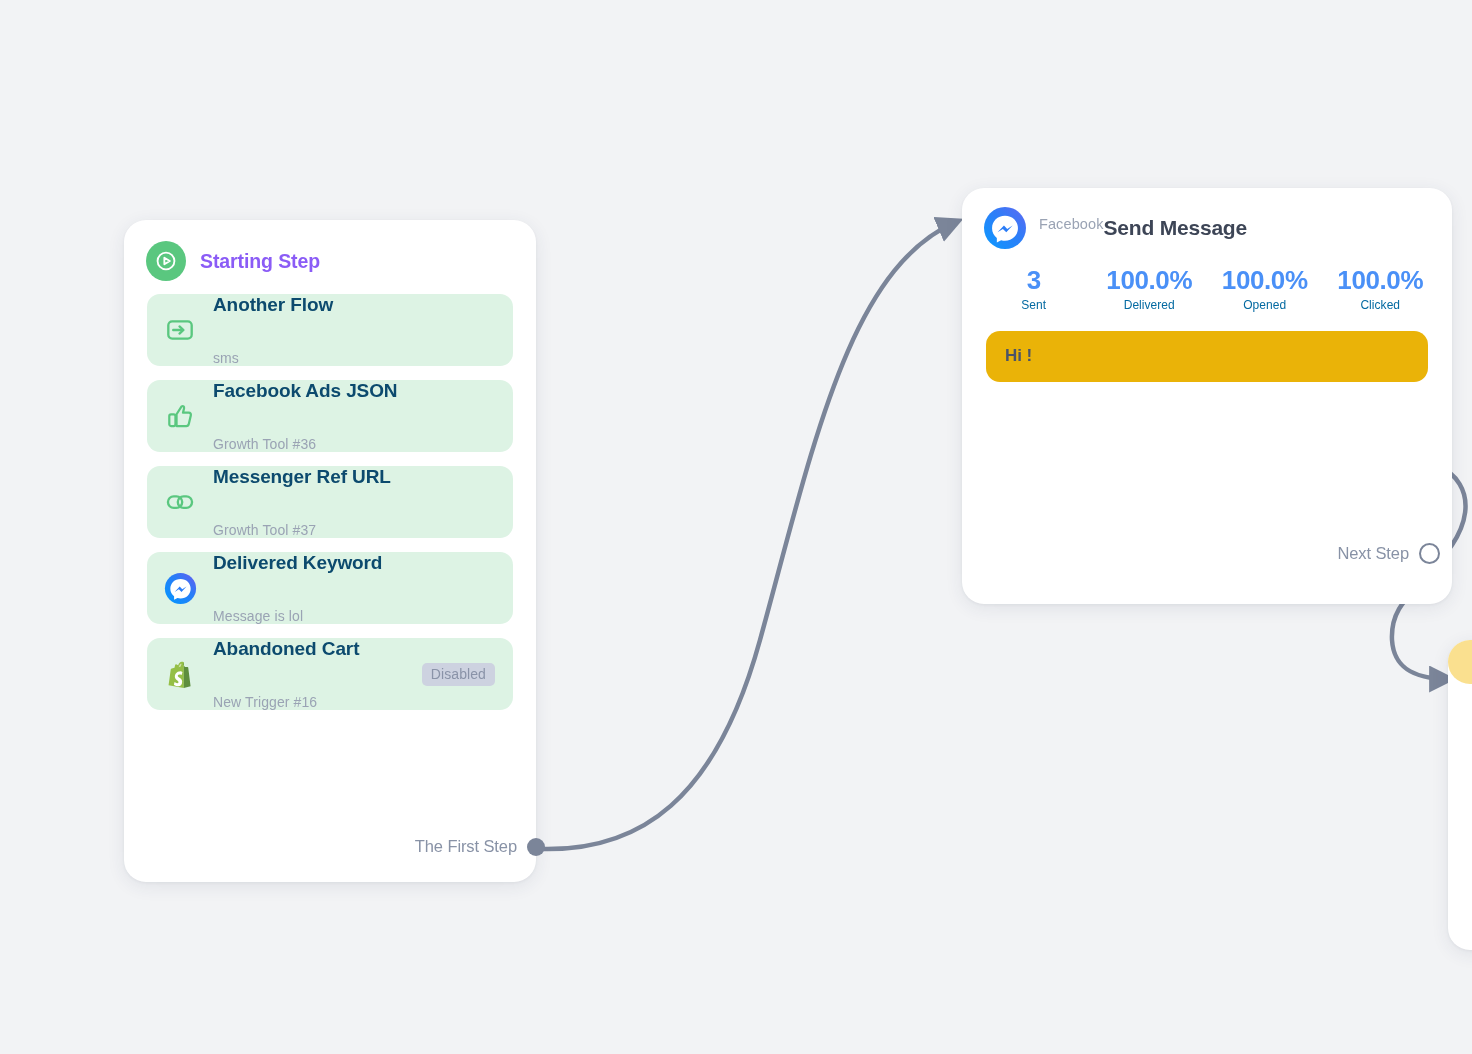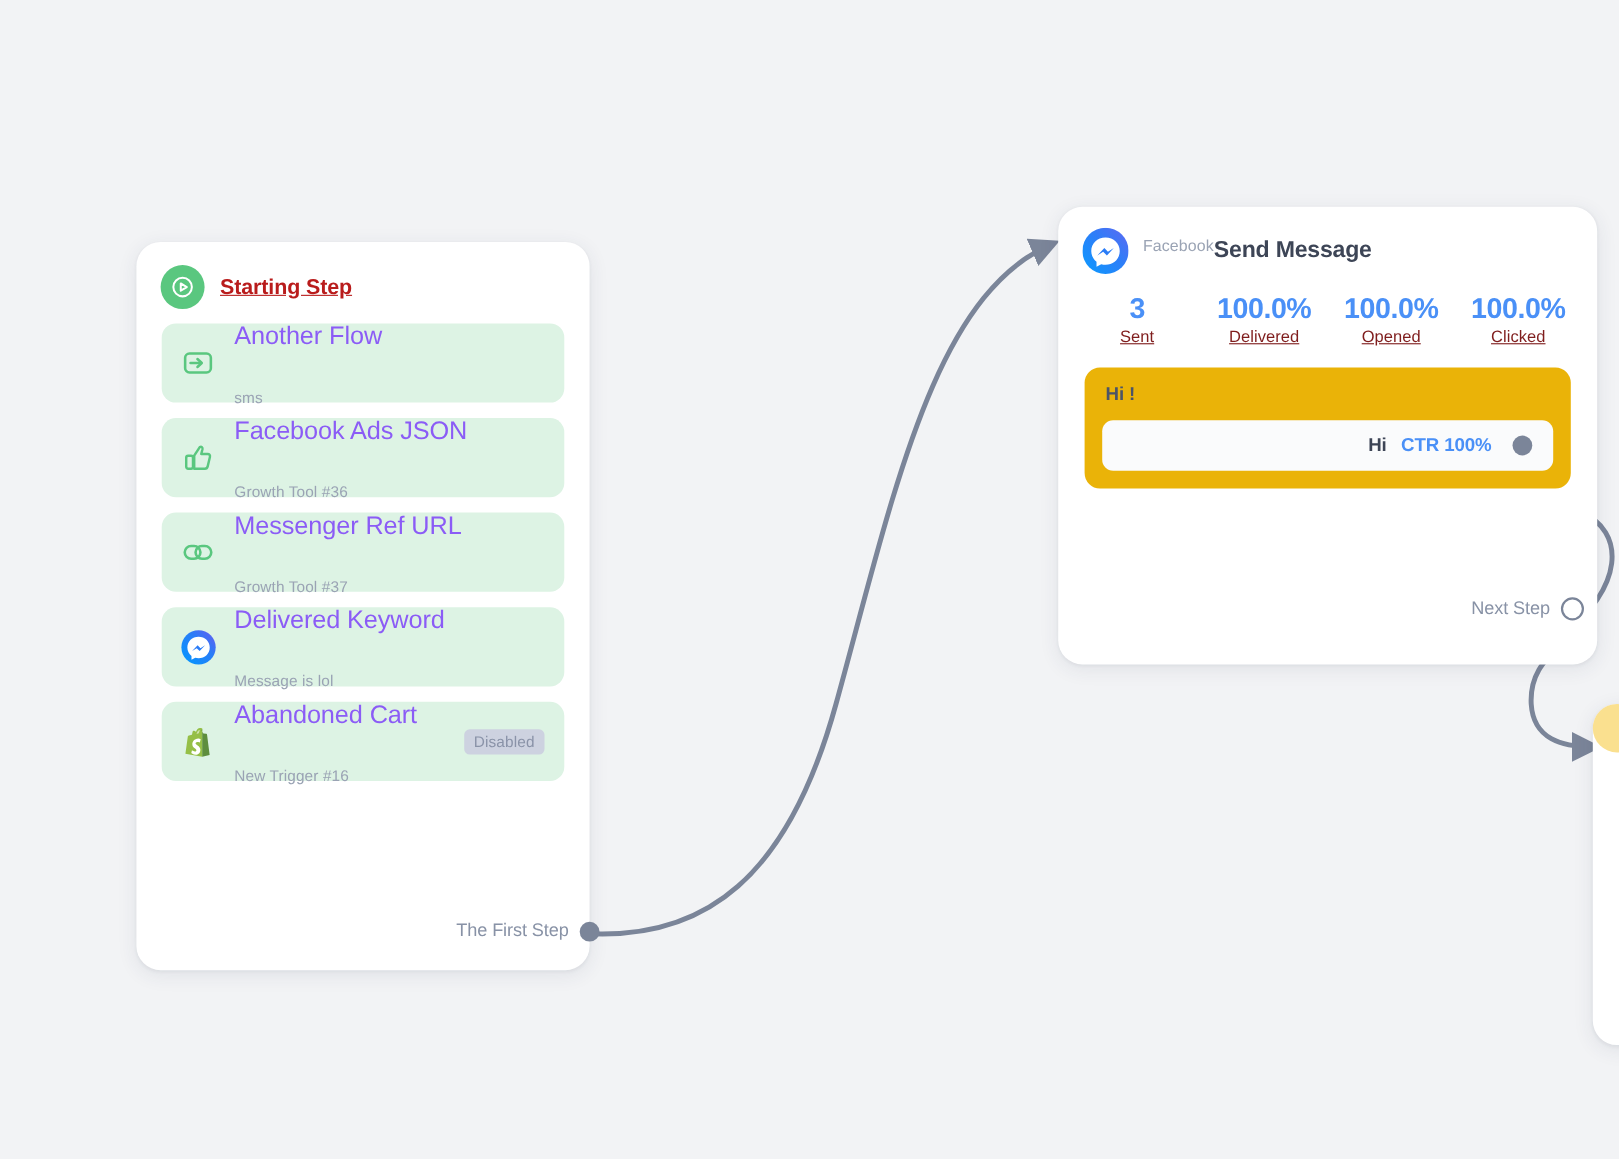--- a/index.html
+++ b/index.html
@@ -62,23 +62,22 @@
     border-radius: 50%;
     background: #5ac77f;
     display: flex;
     align-items: center;
     justify-content: center;
     flex: none;
   }
   .start-title {
     font-size: 19.5px;
     font-weight: 600;
-    color: #b91c1c;
-    letter-spacing: -0.1px;
-    text-decoration: underline;
+    color: #8b5cf6;
+    letter-spacing: -0.1px;
   }
 
   .trigger-list {
     margin-top: 13px;
     padding: 0 23px;
     display: flex;
     flex-direction: column;
     gap: 14px;
   }
   .trigger {
@@ -93,23 +92,23 @@
   }
   .trigger-icon {
     width: 34px; height: 34px;
     flex: none;
     display: flex;
     align-items: center;
     justify-content: center;
   }
   .trigger-text { display: flex; flex-direction: column; gap: 2px; min-width: 0; }
   .trigger-name {
-    font-size: 23px;
-    font-weight: 400;
-    color: #8b5cf6;
+    font-size: 19px;
+    font-weight: 700;
+    color: #0c4a6e;
     letter-spacing: -0.1px;
     white-space: nowrap;
   }
   .trigger-sub {
     font-size: 14px;
     color: #9aa3b4;
     letter-spacing: 0.1px;
     white-space: nowrap;
     margin-top: 32px;
   }
@@ -196,24 +195,23 @@
     gap: 3px;
   }
   .stat-value {
     font-size: 26px;
     font-weight: 600;
     color: #4a90f7;
     letter-spacing: -0.4px;
     line-height: 1.1;
   }
   .stat-label {
-    font-size: 15px;
-    color: #7f1d1d;
+    font-size: 12px;
+    color: #0369a1;
     letter-spacing: 0.05px;
-    text-decoration: underline;
   }
 
   .bubble-wrap {
     margin: 19px 24px 0 24px;
     background: #eab308;
     border-radius: 14px;
     padding: 15px 16px 16px 16px;
   }
   .bubble-text {
     font-size: 17px;
@@ -442,25 +440,20 @@
         <span class="stat-label">Opened</span>
       </div>
       <div class="stat">
         <span class="stat-value">100.0%</span>
         <span class="stat-label">Clicked</span>
       </div>
     </div>
 
     <div class="bubble-wrap">
       <div class="bubble-text">Hi !</div>
-      <div class="button-row">
-        <span class="btn-label">Hi</span>
-        <span class="btn-ctr">CTR 100%</span>
-        <span class="btn-port"></span>
-      </div>
     </div>
 
     <div class="port-row" style="right:12px;bottom:14px;">
       <span class="port-label">Next Step</span>
       <span class="port-dot hollow"></span>
     </div>
   </div>
 
   <div class="card" id="partial-card">
     <span class="partial-avatar"></span>

